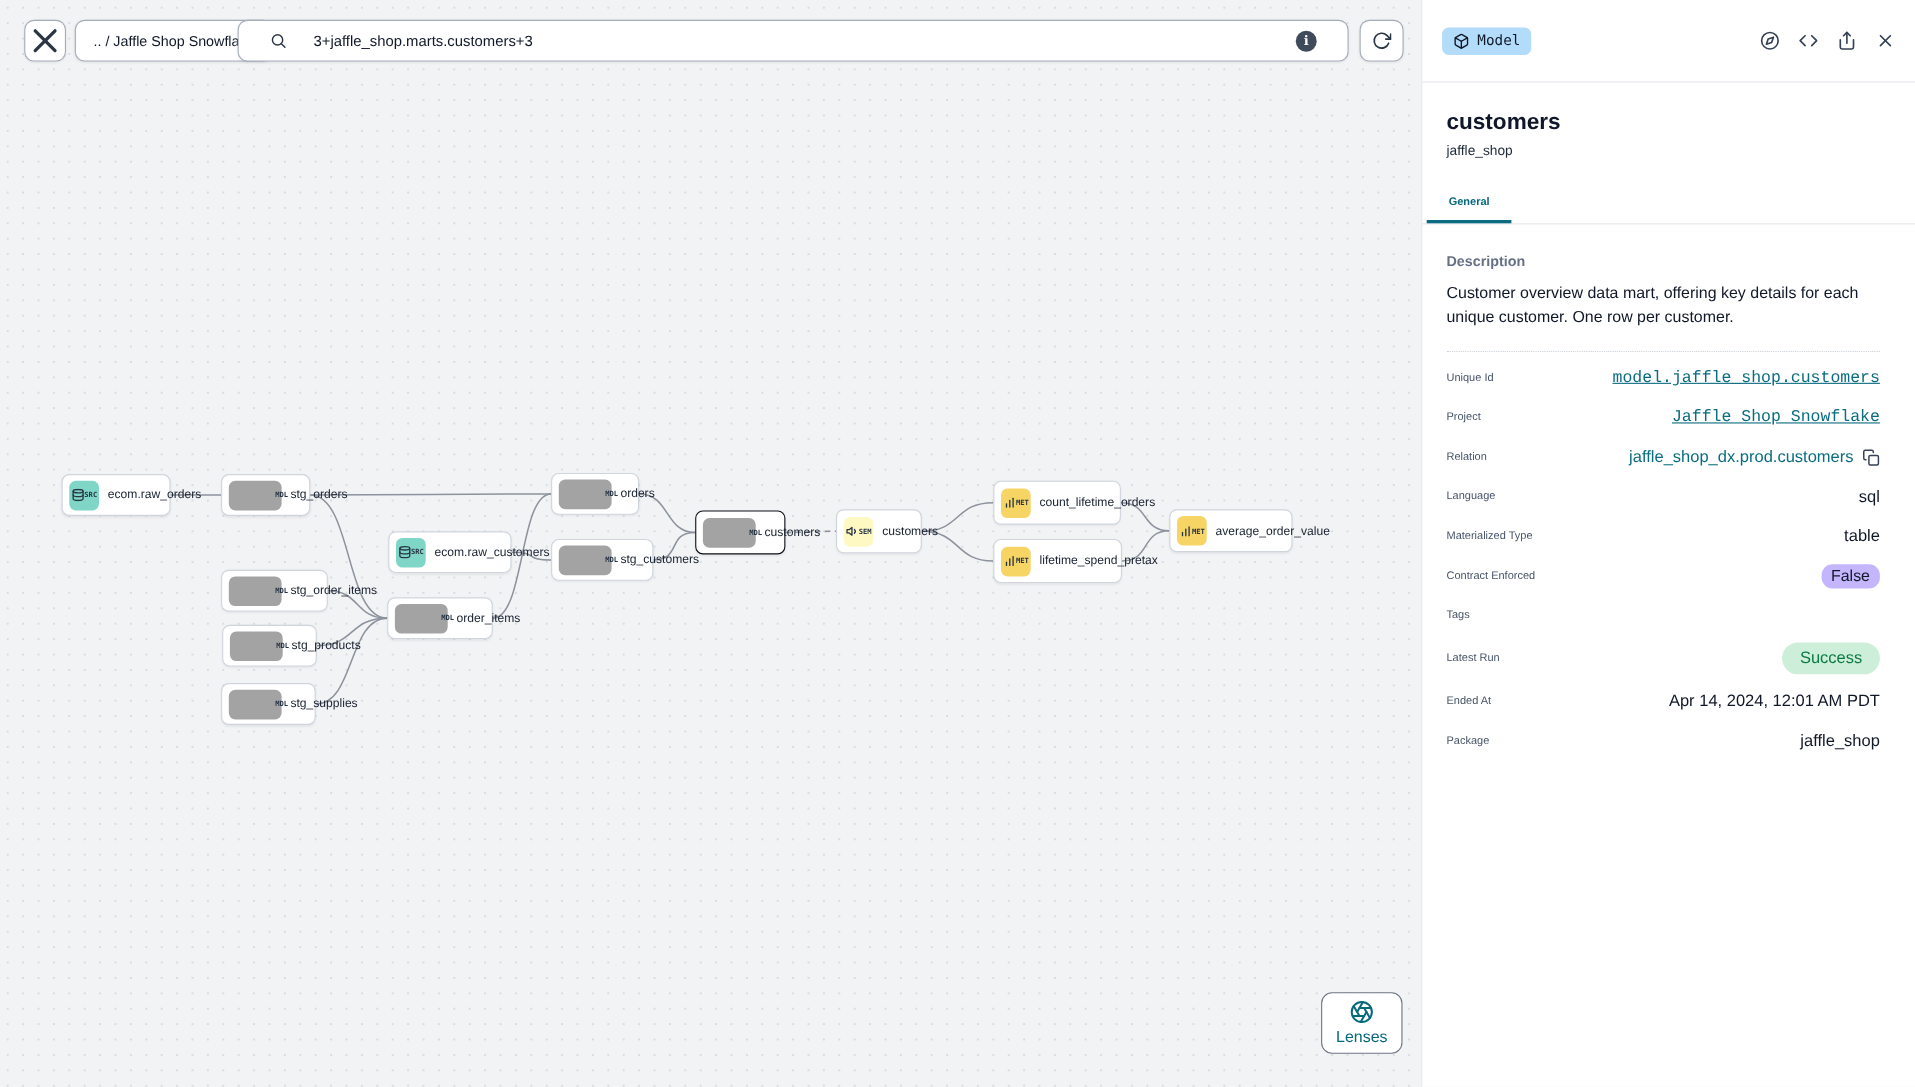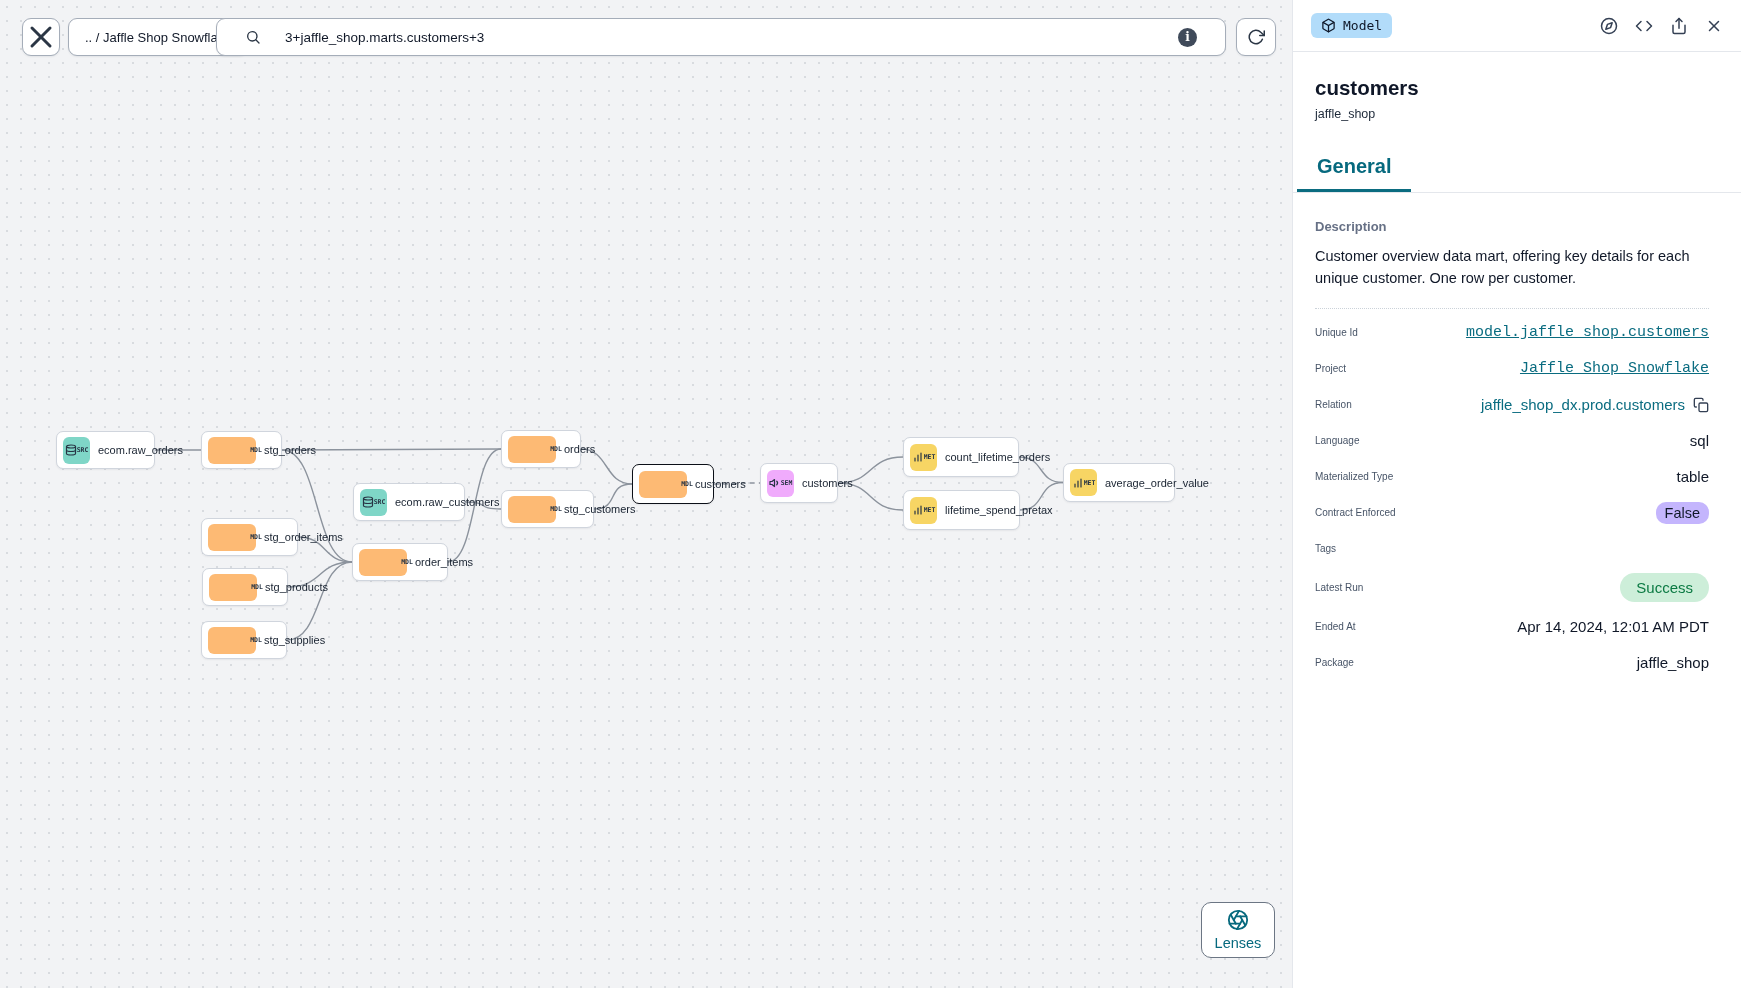--- a/index.html
+++ b/index.html
@@ -21,22 +21,22 @@
     padding:0 8px 0 6px; box-shadow:0 1px 2px rgba(16,24,40,.06); cursor:pointer; }
   .node.selected { border:1.6px solid #0b0f17; }
   .node-label { font-size:11px; color:#182230; white-space:nowrap; }
   .badge { width:27px; height:27px; border-radius:6px; display:flex; flex-direction:row;
     align-items:center; justify-content:center; flex:0 0 auto; color:#273444; }
   .badge svg { width:12px; height:12px; stroke:currentColor; fill:none;
     stroke-width:2.4; stroke-linecap:round; stroke-linejoin:round; }
   .badge-text { font-family:"DejaVu Sans Mono", monospace; font-size:6.5px;
     font-weight:700; line-height:1; margin-top:1px; }
   .node.type-SRC .badge { background:#7fd6c7; }
-  .node.type-MDL .badge { background:#fdba74;padding-left:48px; }
-  .node.type-SEM .badge { background:#f0abfc; }
+  .node.type-MDL .badge { background:#a3a3a3;padding-left:48px; }
+  .node.type-SEM .badge { background:#fef9c3; }
   .node.type-MET .badge { background:#f7d564; }
 
   
   .tool { position:absolute; background:#fff; border:1px solid #a5adb9; border-radius:9px;
     box-shadow:0 1px 2px rgba(16,24,40,.07); display:flex; align-items:center; }
   .tool svg { stroke:#2b3645; fill:none; stroke-width:2; stroke-linecap:round; stroke-linejoin:round; }
   .close-btn { left:22px; top:18px; width:38px; height:38px; justify-content:center; cursor:pointer; }
   .breadcrumb-chip { left:68px; top:18px; height:38px; padding:0 16px; font-size:13px;
     color:#101828; cursor:pointer; white-space:nowrap; }
   .search-bar { left:216px; top:18px; width:1010px; height:38px; padding:0 28px; gap:24px; }
@@ -50,39 +50,39 @@
   
   .lenses-btn { position:absolute; left:1201px; top:902px; width:74px; height:56px;
     background:#fff; border:1px solid #6c7684; border-radius:10px; display:flex;
     flex-direction:column; align-items:center; justify-content:center; gap:4px; cursor:pointer; }
   .lenses-btn svg { width:22px; height:22px; stroke:#06697e; fill:none; stroke-width:2; stroke-linecap:round; }
   .lenses-label { color:#06697e; font-size:14.5px; }
 
   
   .panel { position:absolute; left:1292px; top:0; width:449px; height:988px;
     background:#fff; border-left:1px solid #e4e7ec; }
-  .panel-header { height:52px; display:flex; align-items:center; justify-content:space-between;
+  .panel-header { height:75px; display:flex; align-items:center; justify-content:space-between;
     padding:0 18px; border-bottom:1px solid #e4e7ec; }
   .type-badge { background:#b2dcfa; border-radius:6px; padding:5px 10px; display:flex;
     align-items:center; gap:7px; font-family:"DejaVu Sans Mono", monospace;
     font-size:13px; color:#0f1728; }
   .type-badge svg { width:15px; height:15px; stroke:#0f1728; fill:none; stroke-width:2;
     stroke-linecap:round; stroke-linejoin:round; }
   .header-actions { display:flex; align-items:center; gap:17px; }
   .header-actions .hicon { cursor:pointer; display:flex; }
   .header-actions svg { width:18px; height:18px; stroke:#344054; fill:none; stroke-width:2;
     stroke-linecap:round; stroke-linejoin:round; }
 
   .panel-body { padding:24px 32px 0 22px; }
   .panel-title { font-size:20.5px; font-weight:700; color:#0f1728; }
   .panel-subtitle { font-size:12.5px; color:#1d2939; margin-top:7px; }
 
   .tabs { margin-top:24px; border-bottom:1px solid #e4e7ec; margin-right:-32px; margin-left:-22px;
     padding:0 22px; }
-  .tab { display:inline-block; padding:10px 20px 11px 20px; font-size:20px; font-weight:700;
+  .tab { display:inline-block; padding:10px 20px 11px 20px; font-size:10px; font-weight:700;
     color:#06697e; border-bottom:3px solid #0b6c80; margin-left:-18px; cursor:pointer; }
 
   .section-label { margin-top:26px; font-size:13px; font-weight:700; color:#667085; }
   .description-text { margin-top:12px; font-size:14.5px; line-height:1.5; color:#101828; }
   .dotted-divider { margin-top:18px; border-top:1.5px dotted #cbd2d9; }
 
   .fields { margin-top:6px; }
   .field-row { display:flex; align-items:center; justify-content:space-between;
     min-height:36px; }
   .field-label { font-size:10px; color:#475467; }

